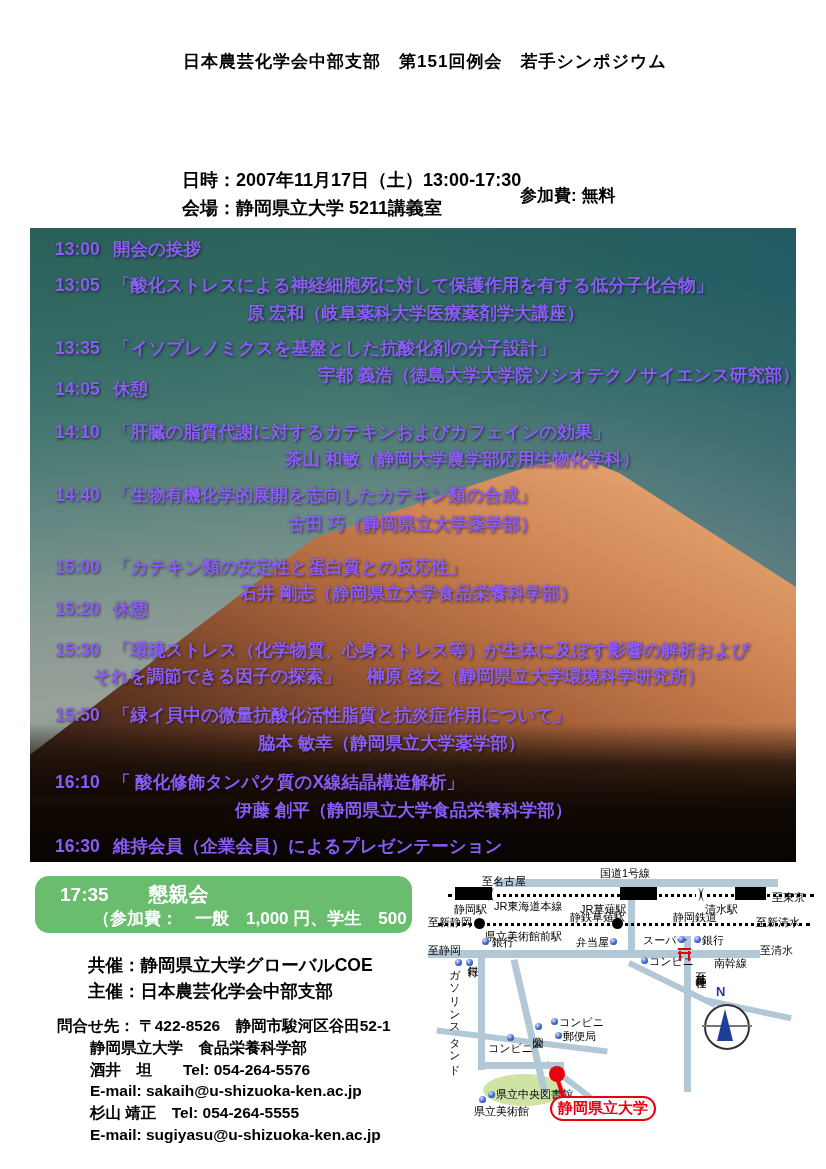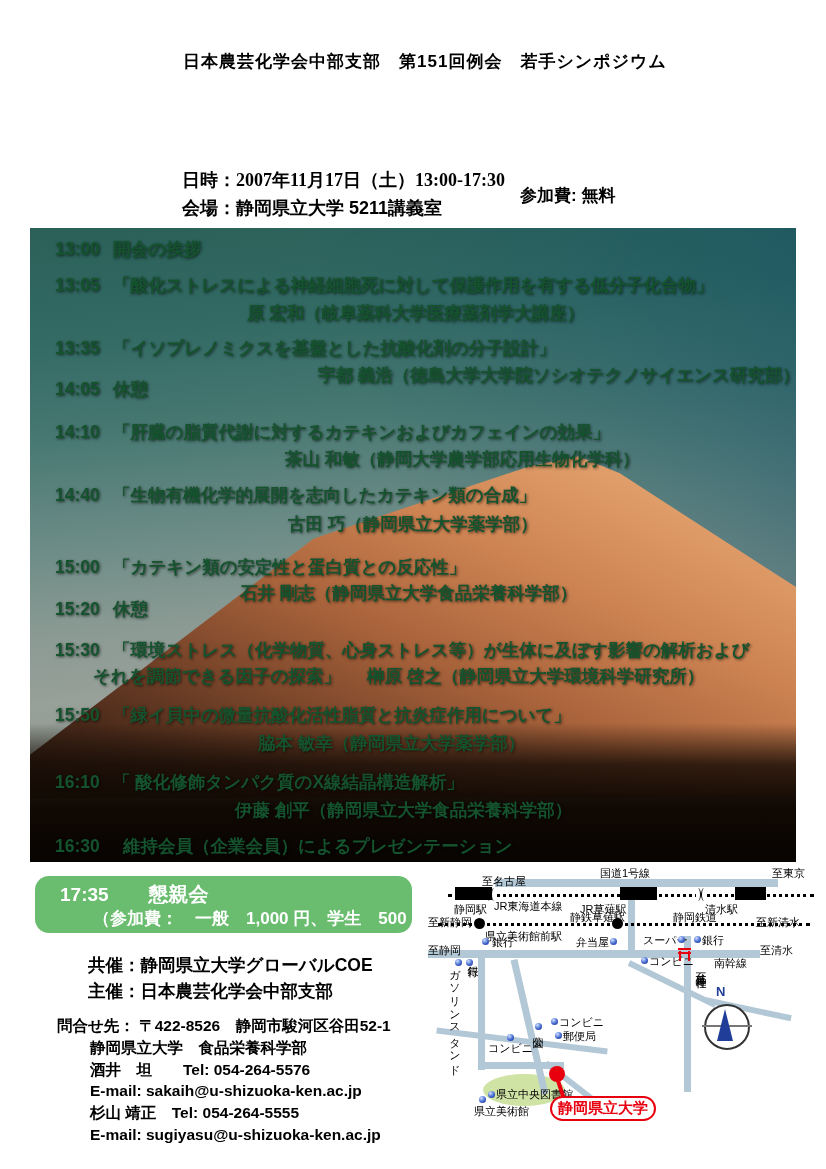--- a/index.html
+++ b/index.html
@@ -6,45 +6,45 @@
   .page{position:relative;width:826px;height:1169px;background:#ffffff;overflow:hidden;
         font-family:"Liberation Sans","DejaVu Sans",sans-serif;color:#000;}
 
   
   .series{position:absolute;top:50px;left:0;width:100%;text-align:center;
           font-size:17px;font-weight:bold;letter-spacing:1px;margin-left:12px;}
   .banner{position:absolute;top:82px;left:30px;width:766px;height:76px;background:#203a5c;}
   .banner-title{position:absolute;top:0;left:0;width:100%;height:100%;display:flex;
                 align-items:center;justify-content:center;color:#fff;font-size:30px;
                 font-weight:bold;white-space:nowrap;}
-  .dt-line1{position:absolute;top:168px;left:182px;font-size:18px;font-weight:bold;white-space:nowrap;font-family:Liberation Serif, serif;}
+  .dt-line1{position:absolute;top:168px;left:182px;font-size:18px;font-weight:bold;white-space:nowrap;}
   .dt-line2{position:absolute;top:196px;left:182px;font-size:18px;font-weight:bold;white-space:nowrap;}
   .fee{position:absolute;top:184px;left:520px;font-size:17px;font-weight:bold;white-space:nowrap;}
 
   
   .program{position:absolute;top:228px;left:30px;width:766px;height:634px;overflow:hidden;}
   .photo-sky{position:absolute;inset:0;
      background:linear-gradient(175deg,#2a6058 0%,#336a64 16%,#477872 30%,#6d8c87 46%,#8a9a93 58%,#97a099 68%,#8f9a92 78%);}
   .photo-teal{position:absolute;inset:0;
      background:linear-gradient(250deg,rgba(20,80,98,.55) 0%,rgba(20,80,98,.25) 25%,transparent 50%);}
   .mountain{position:absolute;left:-4%;right:-4%;top:36%;height:54%;
      clip-path:polygon(70% 0%,75% 5%,100% 44%,100% 100%,0% 100%,0% 94%,38% 24%,64% 3%);
      background:linear-gradient(205deg,#f2b588 0%,#e09e6a 16%,#cd8352 34%,#aa643c 52%,#7c472b 68%,#4a2a1a 84%,#26160e 100%);}
   .forest{position:absolute;left:0;right:0;bottom:0;height:22%;
      background:linear-gradient(180deg,rgba(22,12,6,0) 0%,rgba(22,12,6,.82) 30%,#110903 60%,#070402 100%);}
   .prow{position:absolute;left:25px;white-space:nowrap;font-weight:bold;font-size:17.5px;
-        color:#14532d;text-shadow:1px 1px 3px rgba(0,0,0,.65);}
+        color:#8b5cf6;text-shadow:1px 1px 3px rgba(0,0,0,.65);}
   .ptime{display:inline-block;min-width:58px;}
   .pr0{top:9px}.pr1{top:45px}.pr2{top:73px;left:217px}.pr3{top:108px}
   .pr4{top:135px;left:288px}.pr5{top:149px}.pr6{top:192px}.pr7{top:219px;left:255px}
   .pr8{top:255px}.pr9{top:284px;left:258px}.pr10{top:327px}.pr11{top:353px;left:210px}
   .pr12{top:369px}.pr13{top:410px}.pr14{top:436px;left:63px}.pr15{top:475px}
   .pr16{top:503px;left:228px}.pr17{top:542px}.pr18{top:570px;left:205px}.pr19{top:606px}
   .pr14 .pspeaker{margin-left:26px;}
-  .pr19 .ptitle{margin-left:10px;}
+  .pr19 .ptitle{margin-left:0;}
 
   
   .party{position:absolute;top:876px;left:35px;width:377px;height:57px;background:#6abd6e;
          border-radius:14px;color:#fff;font-weight:bold;}
   .party-l1{position:absolute;top:5px;left:25px;font-size:19px;white-space:nowrap;}
   .party-l1 .pt-title{margin-left:40px;font-size:20px;}
   .party-l2{position:absolute;top:31px;left:58px;font-size:17px;white-space:nowrap;}
 
   
   .orgs{position:absolute;top:952px;left:88px;font-size:17.5px;font-weight:bold;line-height:26px;white-space:nowrap;}
@@ -72,21 +72,21 @@
   .stcirc{position:absolute;width:11px;height:11px;border-radius:50%;background:#000;top:52px;z-index:3;}
   .c1{left:46px;}.c2{left:184px;}
   .rail-gap{position:absolute;width:10px;height:14px;background:#fff;top:22px;z-index:3;}
   .rail-gap::before{content:"";position:absolute;left:0;top:0;width:4px;height:13px;
       border-right:1.5px solid #000;border-radius:0 60% 60% 0/0 50% 50% 0;}
   .rail-gap::after{content:"";position:absolute;right:0;top:0;width:4px;height:13px;
       border-left:1.5px solid #000;border-radius:60% 0 0 60%/50% 0 0 50%;}
   .g1{left:58px;}.g2{left:268px;}
   .ml{position:absolute;white-space:nowrap;z-index:4;color:#000;}
   .vert{writing-mode:vertical-rl;letter-spacing:1px;}
-  .l-route1{left:172px;top:0;}.l-nagoya{left:22px;top:8px;margin-left:32px;}.l-tokyo{left:344px;top:0;}
+  .l-route1{left:172px;top:0;}.l-nagoya{left:22px;top:8px;margin-left:32px;}.l-tokyo{left:344px;top:24px;}
   .l-shizuokasta{left:26px;top:36px;}.l-jrline{left:66px;top:33px;}
   .l-kusanagi{left:152px;top:36px;}.l-shimizusta{left:277px;top:36px;}
   .l-shinshizuoka{left:0;top:49px;}.l-bijutsumae{left:57px;top:63px;}
   .l-shizutetsukusanagi{left:142px;top:44px;}.l-shizuokatetsudo{left:245px;top:44px;}
   .l-shinshimizu{left:328px;top:49px;}
   .l-toshizuoka{left:0;top:77px;}.l-bank1{left:64px;top:69px;}.l-bento{left:148px;top:69px;}
   .l-super{left:215px;top:67px;}.l-bank2{left:274px;top:67px;}.l-toshimizu{left:332px;top:77px;}
   .l-conv1{left:221px;top:88px;}.l-nankansen{left:286px;top:90px;}
   .l-kusanagijinja{left:265px;top:98px;}
   .l-gas{left:19px;top:96px;}.l-bank3{left:37px;top:91px;}

